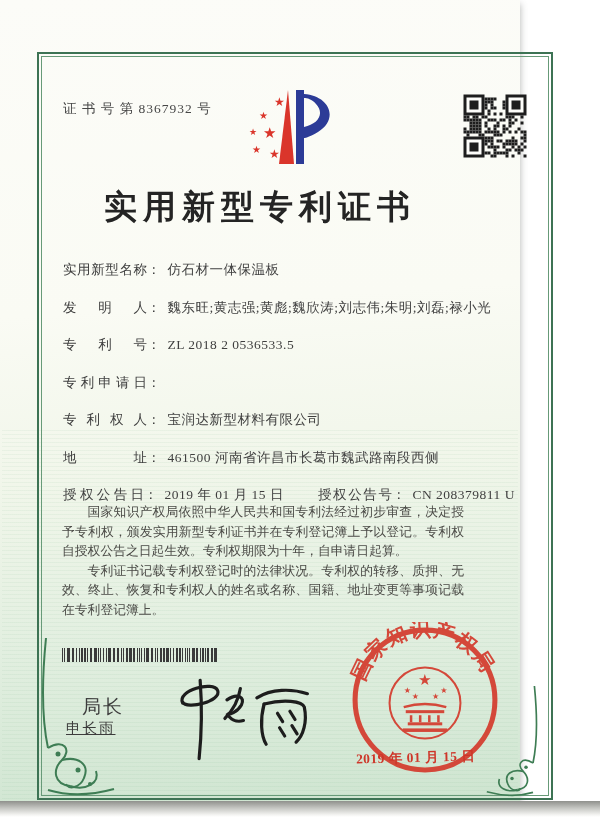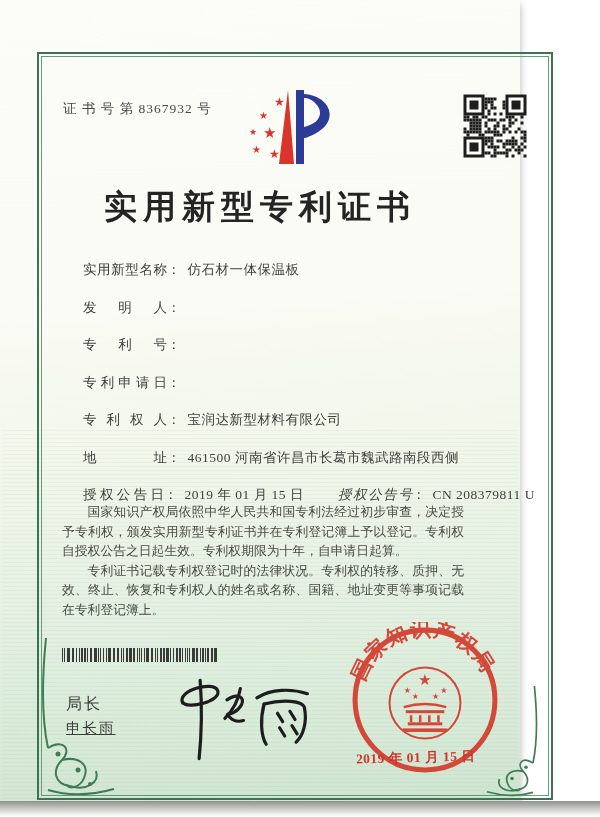--- a/index.html
+++ b/index.html
@@ -16,35 +16,35 @@
   .frame-inner{position:absolute;inset:2px;border:1px solid #679a78;}
   .cert-no{position:absolute;left:63px;top:100px;font-size:13.5px;color:#474747;letter-spacing:1px;}
   
   .logo{position:absolute;left:246px;top:86px;width:86px;height:86px;}
   
   .qr{position:absolute;left:462px;top:93px;width:66px;height:66px;}
   
   .title{position:absolute;left:0;right:0;top:185px;margin:0;text-align:center;
     font-size:33px;font-weight:700;letter-spacing:6px;color:#242424;}
   
-  .fields{position:absolute;left:63px;top:258px;width:452px;font-size:13.5px;color:#3f3f3f;margin-left:20px;}
+  .fields{position:absolute;left:63px;top:258px;width:452px;font-size:13.5px;color:#3f3f3f;}
   .frow{display:flex;margin-bottom:14.5px;line-height:23px;white-space:nowrap;}
   .flabel{display:inline-block;width:84px;text-align:justify;text-align-last:justify;}
   .fcolon{margin-right:7px;}
   .fval{letter-spacing:.5px;text-align:center;}
   .grant-pair2{margin-left:34px;display:flex;}
-  .grant-pair2 .flabel{width:74px;font-style:italic;}
+  .grant-pair2 .flabel{width:74px;}
   
   .bodytext{position:absolute;left:62px;right:56px;top:503px;font-size:12.8px;line-height:19.5px;
     color:#4a4a46;text-align:justify;}
   .bodytext p{margin:0;text-indent:2em;font-family:Liberation Serif, serif;}
   
   .barcode{position:absolute;left:62px;top:648px;}
   
-  .sig-title{position:absolute;left:66px;top:694px;font-size:16px;color:#3c3c3c;letter-spacing:2px;}
+  .sig-title{position:absolute;left:82px;top:694px;font-size:19px;color:#3c3c3c;letter-spacing:2px;}
   .sig-name{position:absolute;left:66px;top:719px;font-size:14.5px;color:#3c3c3c;letter-spacing:2px;text-decoration:underline;}
   .signature{position:absolute;left:162px;top:676px;}
   
   .seal{position:absolute;left:349px;top:622px;width:152px;height:152px;opacity:.93;}
   .seal-date{position:absolute;left:356px;top:749px;font-size:13.5px;color:#ce3629;
     letter-spacing:.5px;transform:rotate(-1.5deg);font-weight:600;}
   
   .footer{position:absolute;left:0;right:0;top:806px;text-align:center;font-size:11px;
     color:#3a3a3a;letter-spacing:1px;}
   
@@ -244,24 +244,26 @@
 
   <div class="fields">
     <div class="frow">
       <span class="flabel">实用新型名称</span>
         <span class="fcolon">：</span>
         <span class="fval">仿石材一体保温板</span>
     </div>
     <div class="frow">
       <span class="flabel">发明人</span>
         <span class="fcolon">：</span>
+        <span class="fval">魏东旺;黄志强;黄彪;魏欣涛;刘志伟;朱明;刘磊;禄小光</span>
     </div>
     <div class="frow">
       <span class="flabel">专利号</span>
         <span class="fcolon">：</span>
+        <span class="fval">ZL 2018 2 0536533.5</span>
     </div>
     <div class="frow">
       <span class="flabel">专利申请日</span>
         <span class="fcolon">：</span>
     </div>
     <div class="frow">
       <span class="flabel">专利权人</span>
         <span class="fcolon">：</span>
         <span class="fval">宝润达新型材料有限公司</span>
     </div>

